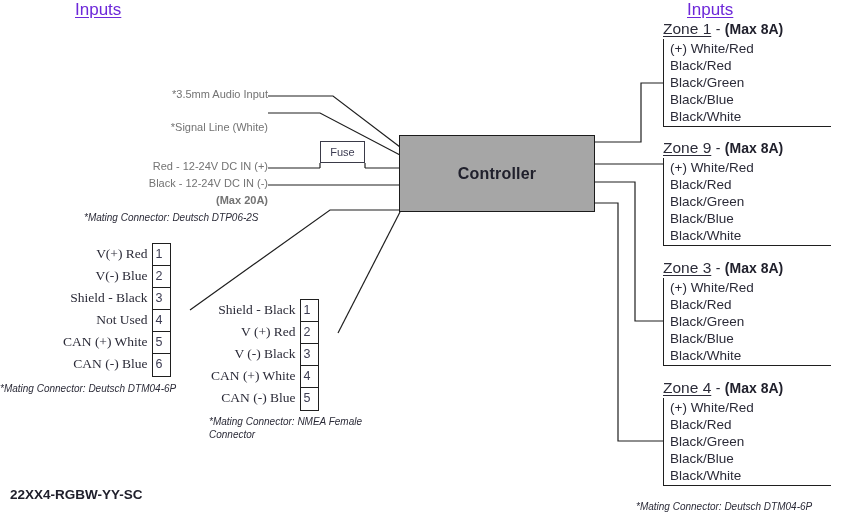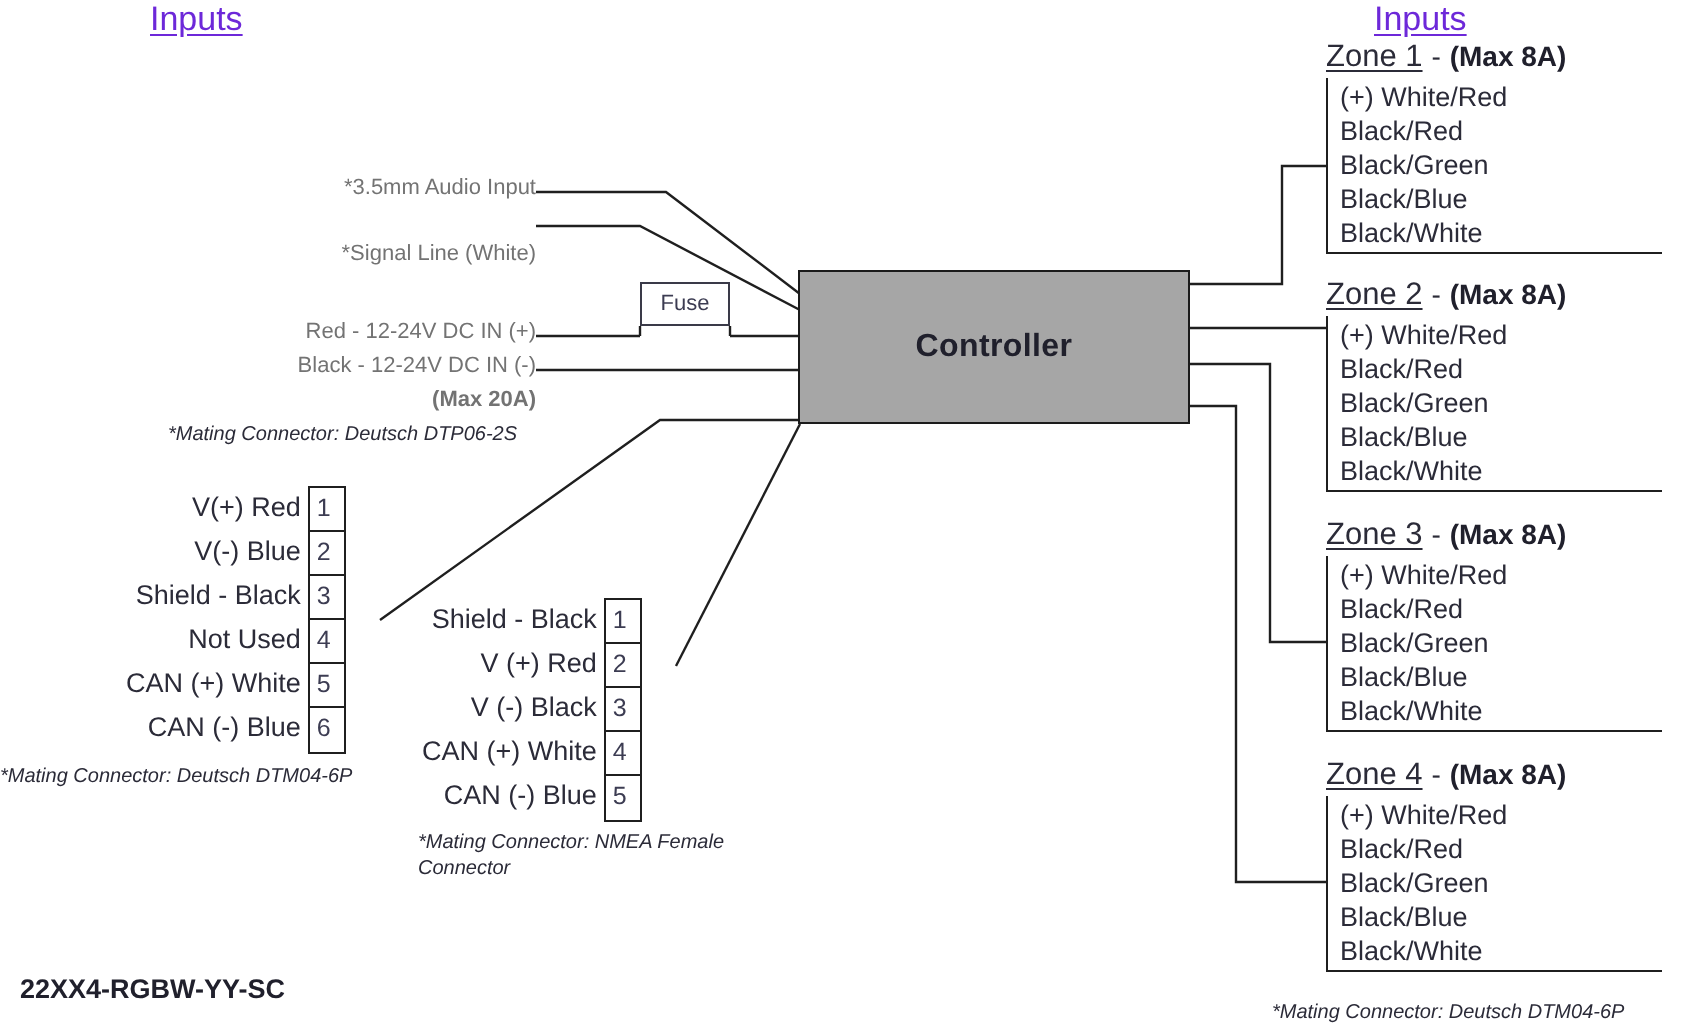--- a/index.html
+++ b/index.html
@@ -82,20 +82,21 @@
     white-space: nowrap;
   }
   .note.wrap { white-space: normal; width: 180px; line-height: 1.25; }
 
   
   .conn { display: flex; flex-direction: row; align-items: flex-start; }
   .conn-labels {
     display: flex; flex-direction: column;
     align-items: flex-end;
     padding-right: 4px;
+    font-family: Liberation Serif, serif;
   }
   .conn-labels div {
     height: 22px; line-height: 22px;
     font-size: 13.5px; color: #2b2b38;
     white-space: nowrap;
   }
   .conn-pins {
     display: flex; flex-direction: column;
     border: 1.2px solid #1f1f1f;
     box-sizing: border-box;
@@ -250,21 +251,21 @@
       <div>(+) White/Red</div>
       <div>Black/Red</div>
       <div>Black/Green</div>
       <div>Black/Blue</div>
       <div>Black/White</div>
     </div>
   </div>
 
   <div class="abs zone" style="left:663px; top:140px;">
     <div class="zone-head">
-      <span class="zone-name">Zone 2</span>
+      <span class="zone-name">Zone 9</span>
       <span class="zone-dash">-</span>
       <span class="zone-max">(Max 8A)</span>
     </div>
     <div class="zone-wires">
       <div>(+) White/Red</div>
       <div>Black/Red</div>
       <div>Black/Green</div>
       <div>Black/Blue</div>
       <div>Black/White</div>
     </div>

